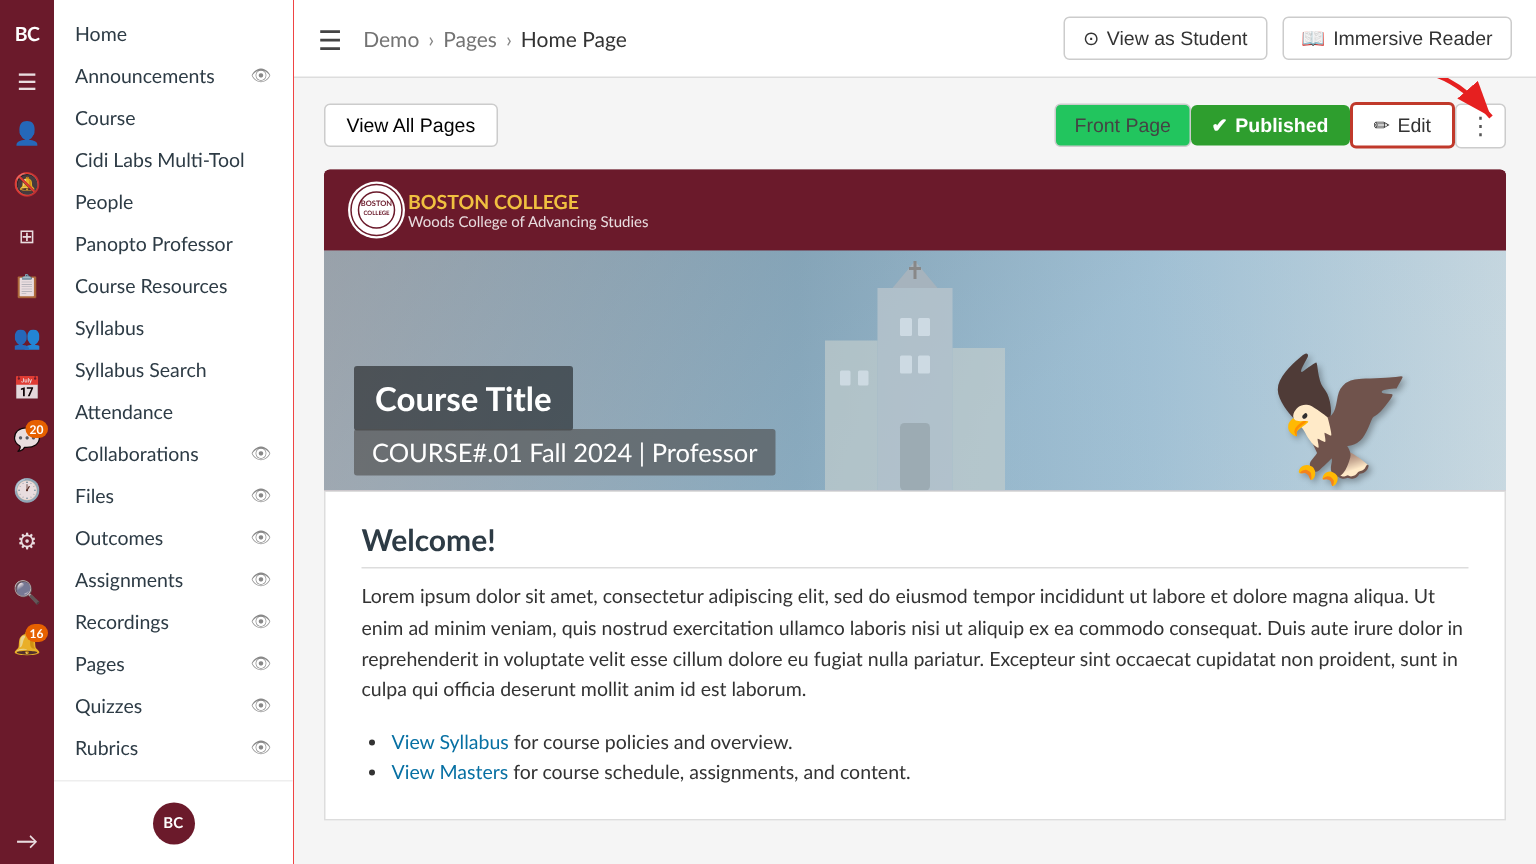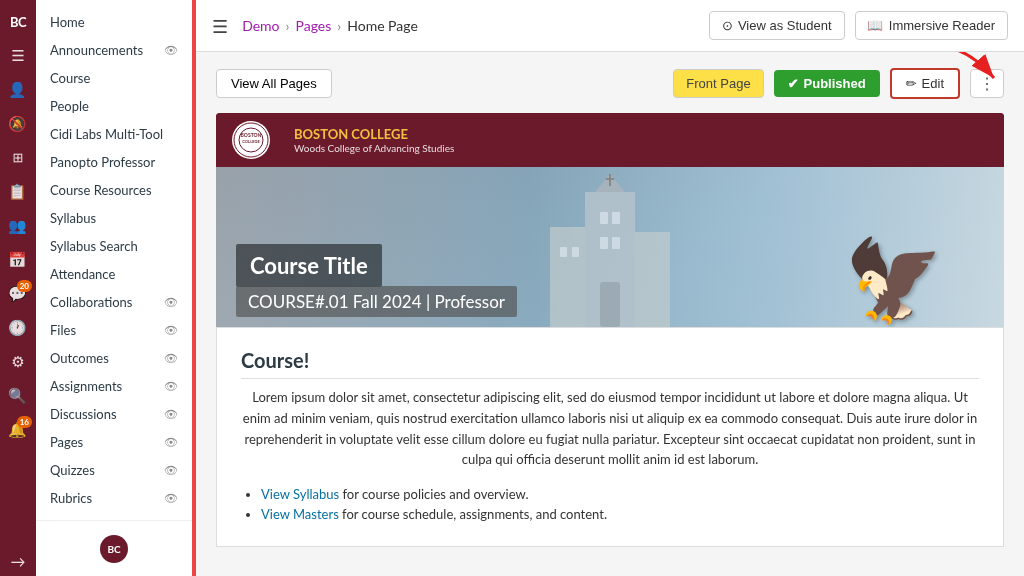--- a/index.html
+++ b/index.html
@@ -45,21 +45,21 @@
       font-size: 8px;
       border-radius: 8px;
       padding: 1px 3px;
       font-weight: bold;
     }
 
     
     .sidebar {
       width: 160px;
       background: white;
-      border-right: 4px solid #ef4444;
+      border-right: 1px solid #ef4444;
       display: flex;
       flex-direction: column;
       overflow-y: auto;
       flex-shrink: 0;
     }
     .sidebar-nav {
       padding: 8px 0;
     }
     .sidebar-nav a {
       display: flex;
@@ -113,21 +113,21 @@
       align-items: center;
       gap: 6px;
       font-size: 14px;
     }
     .breadcrumb .menu-icon {
       font-size: 18px;
       cursor: pointer;
       margin-right: 8px;
       color: #444;
     }
-    .breadcrumb a { color: #a21caf; text-decoration: none; }
+    .breadcrumb a { color: #737373; text-decoration: none; }
     .breadcrumb .sep { color: #888; }
     .breadcrumb .current { color: #333; }
     .header-actions {
       display: flex;
       align-items: center;
       gap: 10px;
     }
     .btn-view-student, .btn-immersive {
       display: flex;
       align-items: center;
@@ -146,37 +146,36 @@
       flex: 1;
       overflow-y: auto;
       padding: 16px 20px;
       background: #f5f5f5;
     }
 
     
     .toolbar-row {
       display: flex;
       align-items: center;
-      gap: 10px;
       margin-bottom: 14px;
       position: relative;
     }
     .btn-view-all-pages {
       padding: 6px 14px;
       border: 1px solid #ccc;
       background: white;
       border-radius: 4px;
       cursor: pointer;
       font-size: 13px;
     }
     .spacer { flex: 1; }
     .btn-front-page {
       padding: 6px 12px;
       border: 1px solid #ccc;
-      background: #fde047;
+      background: #22c55e;
       border-radius: 4px;
       font-size: 13px;
       cursor: pointer;
       color: #444;
     }
     .btn-published {
       padding: 6px 14px;
       background: #2e9e2e;
       color: white;
       border: none;
@@ -220,21 +219,21 @@
     .banner-top {
       background: #6b1a2b;
       display: flex;
       align-items: center;
       justify-content: space-between;
       padding: 8px 16px;
     }
     .banner-college {
       display: flex;
       align-items: center;
-      gap: 24px;
+      gap: 2px;
     }
     .banner-seal {
       width: 38px;
       height: 38px;
       background: white;
       border-radius: 50%;
       display: flex;
       align-items: center;
       justify-content: center;
       font-size: 8px;
@@ -325,21 +324,20 @@
       margin-bottom: 8px;
       color: #2d3b45;
       border-bottom: 1px solid #ddd;
       padding-bottom: 6px;
     }
     .page-content p {
       font-size: 13px;
       line-height: 1.6;
       color: #333;
       margin-bottom: 16px;
-      text-align: center;
     }
     .page-content h3 {
       font-size: 18px;
       font-weight: bold;
       margin-bottom: 8px;
       color: #2d3b45;
       border-bottom: 1px solid #ddd;
       padding-bottom: 6px;
     }
     .page-content ul { padding-left: 20px; margin-top: 16px; }
@@ -420,26 +418,26 @@
       <span>Home</span>
     </a>
     <a>
       <span>Announcements</span>
       <span class="nav-icon">👁</span>
     </a>
     <a>
       <span>Course</span>
     </a>
     <a>
+      <span>Cidi Labs Multi-Tool</span>
+    </a>
+    <a>
       <span>People</span>
     </a>
     <a>
-      <span>Cidi Labs Multi-Tool</span>
-    </a>
-    <a>
       <span>Panopto Professor</span>
     </a>
     <a>
       <span>Course Resources</span>
     </a>
     <a>
       <span>Syllabus</span>
     </a>
     <a>
       <span>Syllabus Search</span>
@@ -457,21 +455,21 @@
     </a>
     <a>
       <span>Outcomes</span>
       <span class="nav-icon">👁</span>
     </a>
     <a>
       <span>Assignments</span>
       <span class="nav-icon">👁</span>
     </a>
     <a>
-      <span>Discussions</span>
+      <span>Recordings</span>
       <span class="nav-icon">👁</span>
     </a>
     <a>
       <span>Pages</span>
       <span class="nav-icon">👁</span>
     </a>
     <a>
       <span>Quizzes</span>
       <span class="nav-icon">👁</span>
     </a>
@@ -596,21 +594,21 @@
           <div class="course-title-text">Course Title</div>
         </div>
 
         <div class="course-subtitle-box">
           <div class="course-subtitle-text">COURSE#.01 Fall 2024 | Professor</div>
         </div>
       </div>
     </div>
 
     <div class="page-content">
-      <h2>Course!</h2>
+      <h2>Welcome!</h2>
       <p>Lorem ipsum dolor sit amet, consectetur adipiscing elit, sed do eiusmod tempor incididunt ut labore et dolore magna aliqua. Ut enim ad minim veniam, quis nostrud exercitation ullamco laboris nisi ut aliquip ex ea commodo consequat. Duis aute irure dolor in reprehenderit in voluptate velit esse cillum dolore eu fugiat nulla pariatur. Excepteur sint occaecat cupidatat non proident, sunt in culpa qui officia deserunt mollit anim id est laborum.</p>
       <ul>
         <li>
           <a>View Syllabus</a>
           <span> for course policies and overview.</span>
         </li>
         <li>
           <a>View Masters</a>
           <span> for course schedule, assignments, and content.</span>
         </li>

